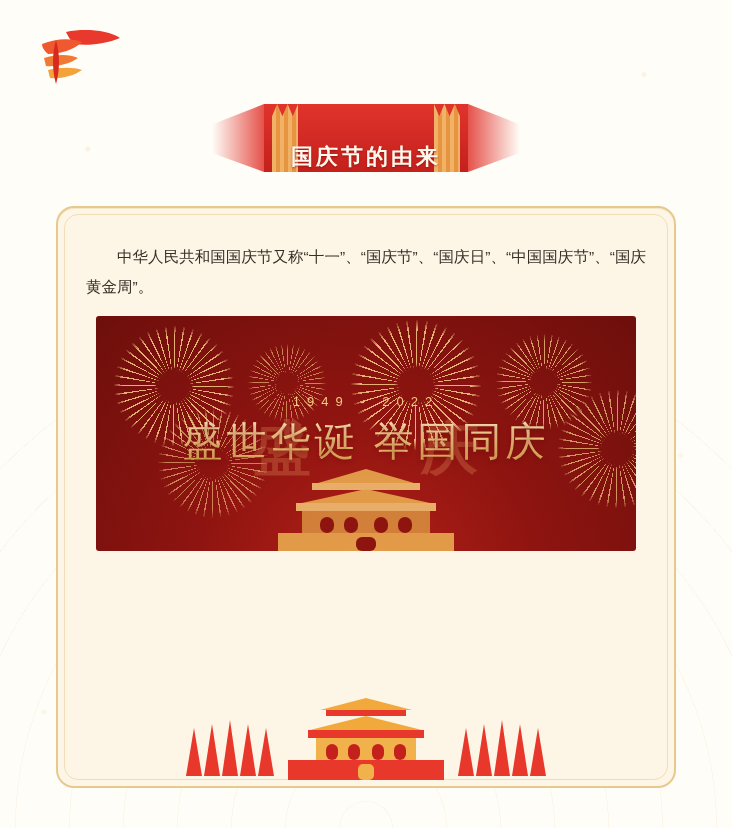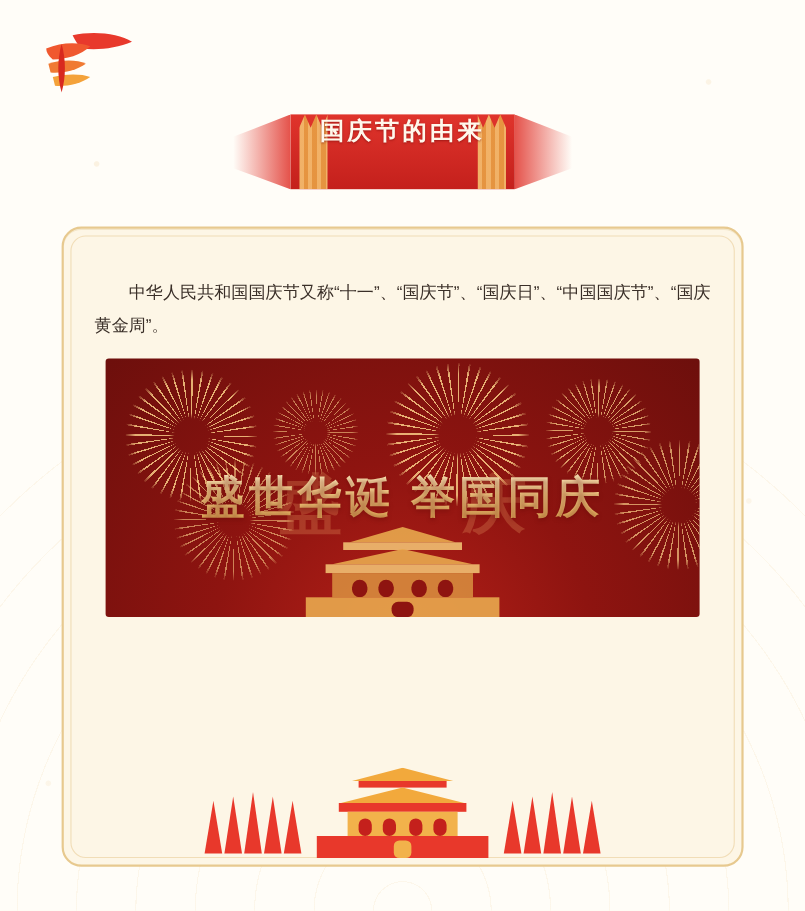--- a/index.html
+++ b/index.html
@@ -54,21 +54,21 @@
     top: 104px;
     display: flex;
     justify-content: center;
   }
   .banner {
     position: relative;
     width: 204px;
     height: 68px;
     background: linear-gradient(180deg, #e0342c 0%, #c4201c 100%);
     display: flex;
-    align-items: flex-start;
+    align-items: flex-end;
     justify-content: center;
   }
   .banner::before,
   .banner::after {
     content: "";
     position: absolute;
     top: 0;
     width: 52px;
     height: 68px;
   }
@@ -106,21 +106,21 @@
   .card {
     position: absolute;
     left: 56px;
     top: 206px;
     width: 620px;
     height: 582px;
     box-sizing: border-box;
     background: #fdf6e6;
     border: 2px solid #e7c98f;
     border-radius: 18px;
-    padding: 44px 28px 0 28px;
+    padding: 34px 28px 0 28px;
     box-shadow: 0 1px 0 #f3e6c9 inset;
   }
   .card-inner-line {
     position: absolute;
     inset: 6px;
     border: 1px solid rgba(231,201,143,0.55);
     border-radius: 14px;
     pointer-events: none;
   }
 
@@ -182,21 +182,21 @@
     letter-spacing: 110px;
     text-indent: 110px;
     z-index: 2;
     white-space: nowrap;
   }
   .poster-title {
     position: absolute;
     top: 98px; left: 0; right: 0;
     text-align: center;
     font-size: 40px;
-    font-weight: bold;
+    font-weight: normal;
     letter-spacing: 4px;
     z-index: 4;
     background: linear-gradient(180deg, #fff1cf 0%, #f6cf86 45%, #e0a74e 100%);
     -webkit-background-clip: text;
             background-clip: text;
     color: transparent;
     text-shadow: 0 2px 4px rgba(90,10,6,.35);
     white-space: nowrap;
   }
   
@@ -251,20 +251,21 @@
   <p class="para">中华人民共和国国庆节又称“十一”、“国庆节”、“国庆日”、“中国国庆节”、“国庆黄金周”。</p>
 
   <div class="poster">
     <div class="firework fw1"></div>
     <div class="firework fw2"></div>
     <div class="firework fw3"></div>
     <div class="firework fw4"></div>
     <div class="firework fw5"></div>
     <div class="firework fw6"></div>
 
+    <div class="poster-years">1949 - 2022</div>
     <div class="poster-ghost">盛庆</div>
     <div class="poster-title">盛世华诞 举国同庆</div>
 
     <svg class="poster-gate" viewBox="0 0 300 84" aria-hidden="true">
       <path d="M150 2 L198 16 L102 16 Z" fill="#e8a94e" opacity=".9"></path>
       <rect x="96" y="16" width="108" height="7" fill="#f0bf72" opacity=".9"></rect>
       <path d="M150 22 L214 36 L86 36 Z" fill="#e8a94e" opacity=".9"></path>
       <rect x="80" y="36" width="140" height="8" fill="#f0bf72" opacity=".9"></rect>
       <rect x="86" y="44" width="128" height="22" fill="#d9913f" opacity=".85"></rect>
       <rect x="104" y="50" width="14" height="16" rx="7" fill="#8e1410"></rect>

